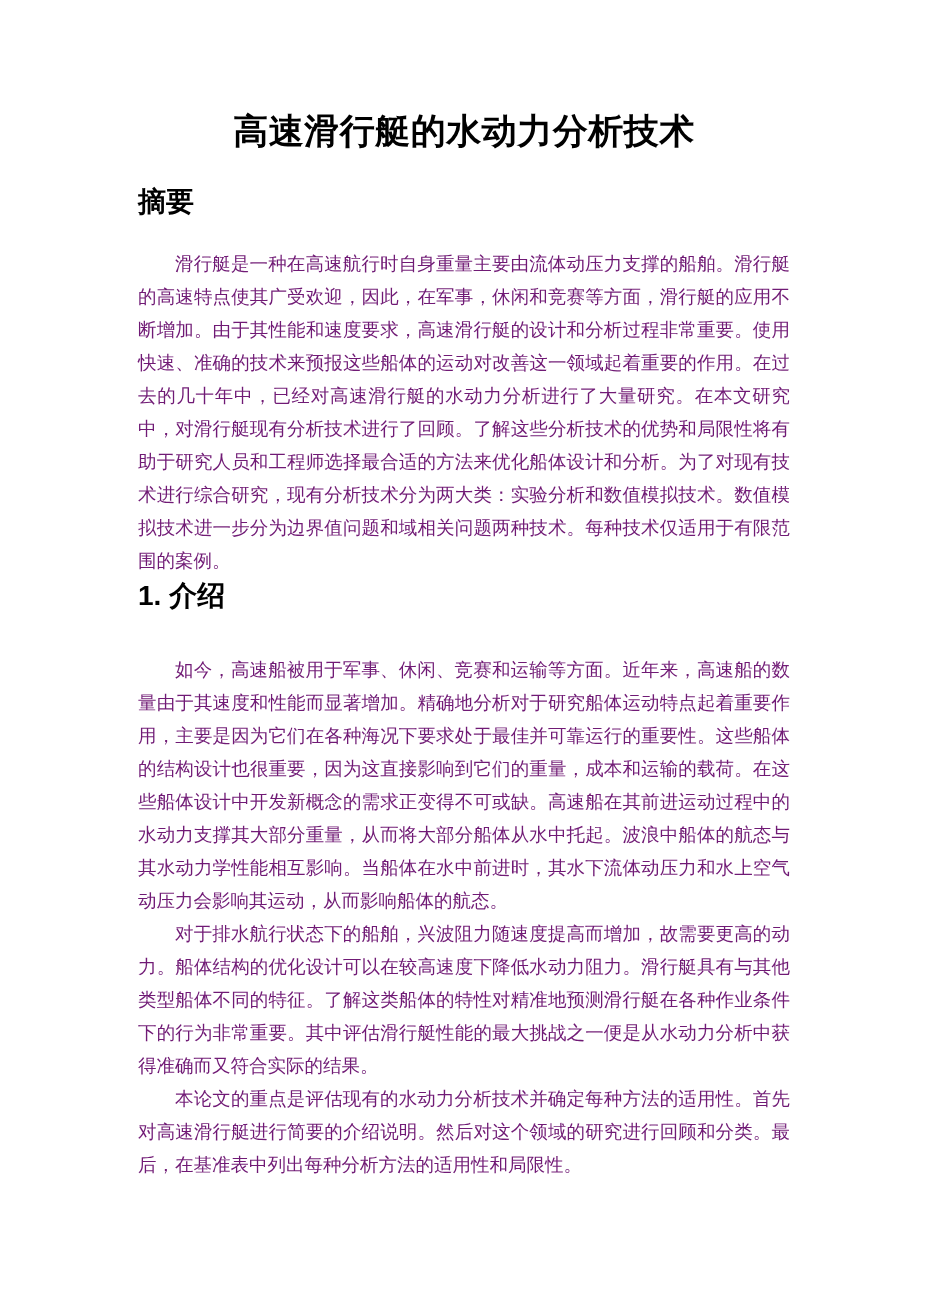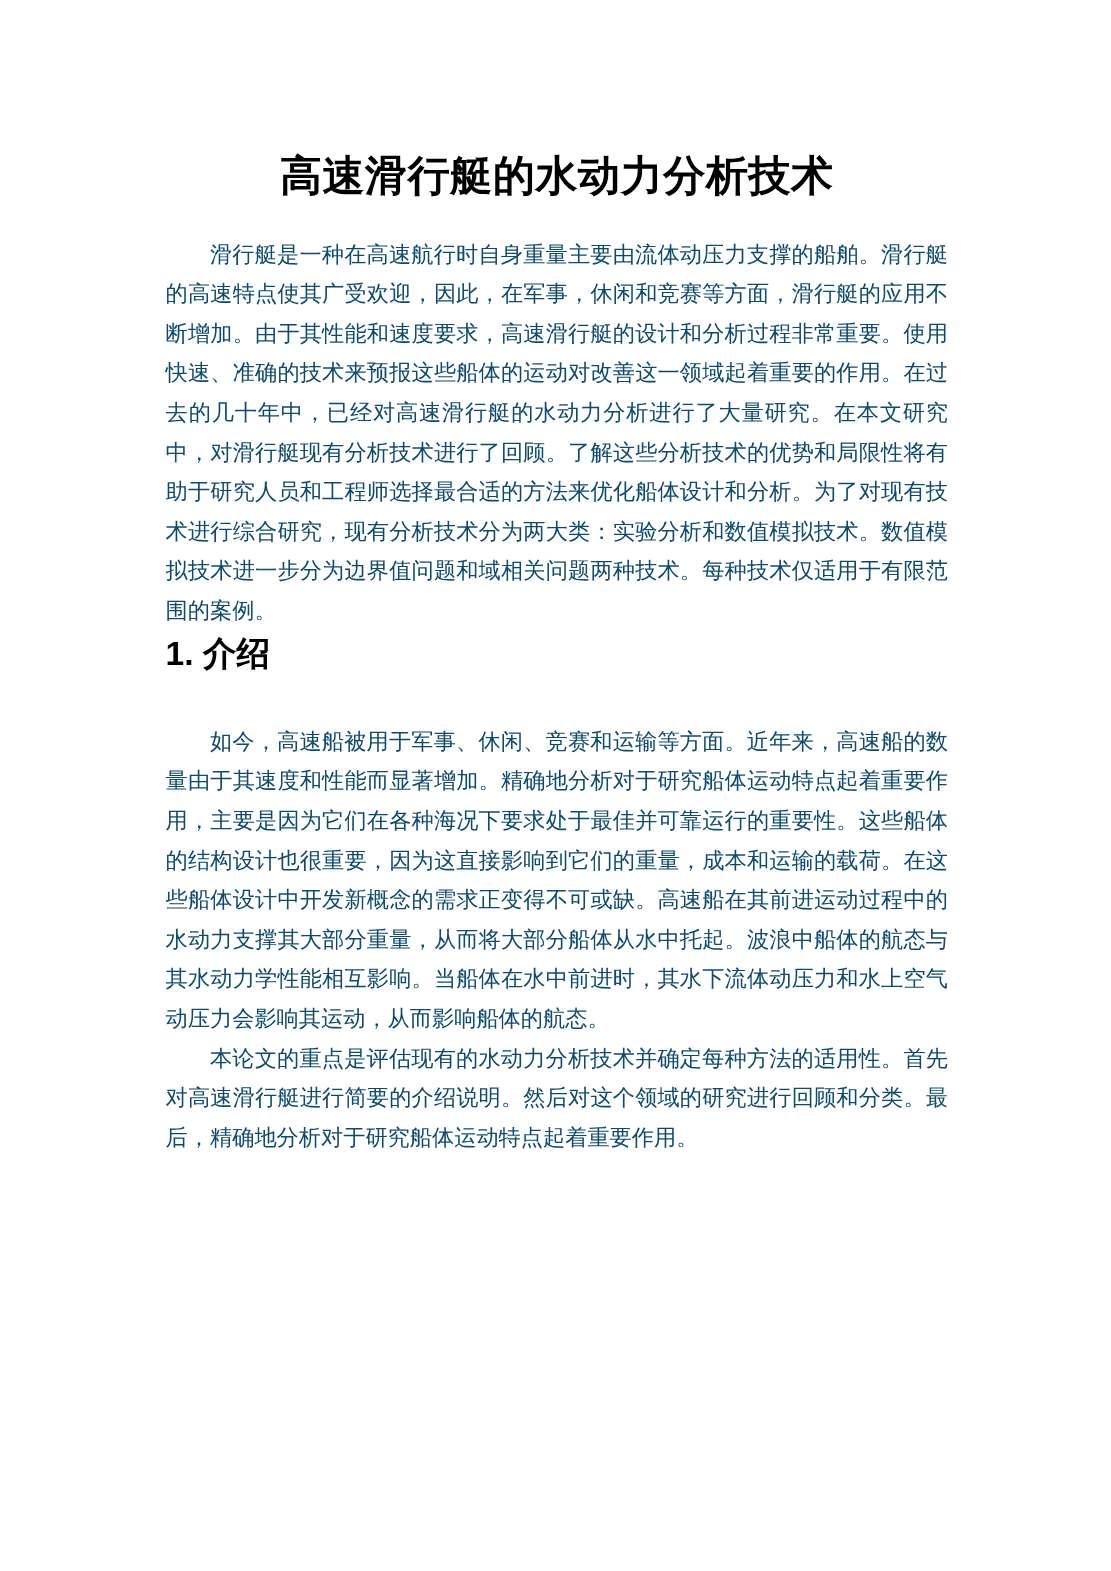--- a/index.html
+++ b/index.html
@@ -12,21 +12,21 @@
     width: 926px;
     height: 1309px;
     background: #ffffff;
     overflow: hidden;
     font-family: "Liberation Serif", "DejaVu Serif", serif;
     color: #1f1f1f;
   }
   .content {
     position: absolute;
     left: 138px;
-    top: 16px;
+    top: 0;
     width: 652px;
   }
   .doc-title {
     font-family: "Liberation Sans", "DejaVu Sans", sans-serif;
     font-weight: 700;
     font-size: 35px;
     line-height: 44px;
     letter-spacing: 0.5px;
     text-align: center;
     color: #000000;
@@ -44,37 +44,39 @@
   .heading-abstract { margin-top: 31px; }
   .heading-intro   { }
   .body-para {
     font-size: 18.5px;
     line-height: 33px;
     margin: 0;
     text-align: justify;
     text-justify: inter-character;
     text-indent: 37px;
     word-break: break-all;
-    color: #0c4a6e;
+    color: #701a75;
   }
   .para-abstract { margin-top: 28px; }
   .para-intro-first { margin-top: 40px; }
 </style>
 </head>
 <body>
 
 <div class="page">
   <div class="content">
 
     <h1 class="doc-title">高速滑行艇的水动力分析技术</h1>
 
+    <h2 class="sec-heading heading-abstract">摘要</h2>
 
     <p class="body-para para-abstract">滑行艇是一种在高速航行时自身重量主要由流体动压力支撑的船舶。滑行艇的高速特点使其广受欢迎，因此，在军事，休闲和竞赛等方面，滑行艇的应用不断增加。由于其性能和速度要求，高速滑行艇的设计和分析过程非常重要。使用快速、准确的技术来预报这些船体的运动对改善这一领域起着重要的作用。在过去的几十年中，已经对高速滑行艇的水动力分析进行了大量研究。在本文研究中，对滑行艇现有分析技术进行了回顾。了解这些分析技术的优势和局限性将有助于研究人员和工程师选择最合适的方法来优化船体设计和分析。为了对现有技术进行综合研究，现有分析技术分为两大类：实验分析和数值模拟技术。数值模拟技术进一步分为边界值问题和域相关问题两种技术。每种技术仅适用于有限范围的案例。</p>
 
     <h2 class="sec-heading heading-intro">1. 介绍</h2>
 
     <p class="body-para para-intro-first">如今，高速船被用于军事、休闲、竞赛和运输等方面。近年来，高速船的数量由于其速度和性能而显著增加。精确地分析对于研究船体运动特点起着重要作用，主要是因为它们在各种海况下要求处于最佳并可靠运行的重要性。这些船体的结构设计也很重要，因为这直接影响到它们的重量，成本和运输的载荷。在这些船体设计中开发新概念的需求正变得不可或缺。高速船在其前进运动过程中的水动力支撑其大部分重量，从而将大部分船体从水中托起。波浪中船体的航态与其水动力学性能相互影响。当船体在水中前进时，其水下流体动压力和水上空气动压力会影响其运动，从而影响船体的航态。</p>
 
+    <p class="body-para">对于排水航行状态下的船舶，兴波阻力随速度提高而增加，故需要更高的动力。船体结构的优化设计可以在较高速度下降低水动力阻力。滑行艇具有与其他类型船体不同的特征。了解这类船体的特性对精准地预测滑行艇在各种作业条件下的行为非常重要。其中评估滑行艇性能的最大挑战之一便是从水动力分析中获得准确而又符合实际的结果。</p>
 
-    <p class="body-para">本论文的重点是评估现有的水动力分析技术并确定每种方法的适用性。首先对高速滑行艇进行简要的介绍说明。然后对这个领域的研究进行回顾和分类。最后，精确地分析对于研究船体运动特点起着重要作用。</p>
+    <p class="body-para">本论文的重点是评估现有的水动力分析技术并确定每种方法的适用性。首先对高速滑行艇进行简要的介绍说明。然后对这个领域的研究进行回顾和分类。最后，在基准表中列出每种分析方法的适用性和局限性。</p>
 
   </div>
 </div>
 
 </body></html>

